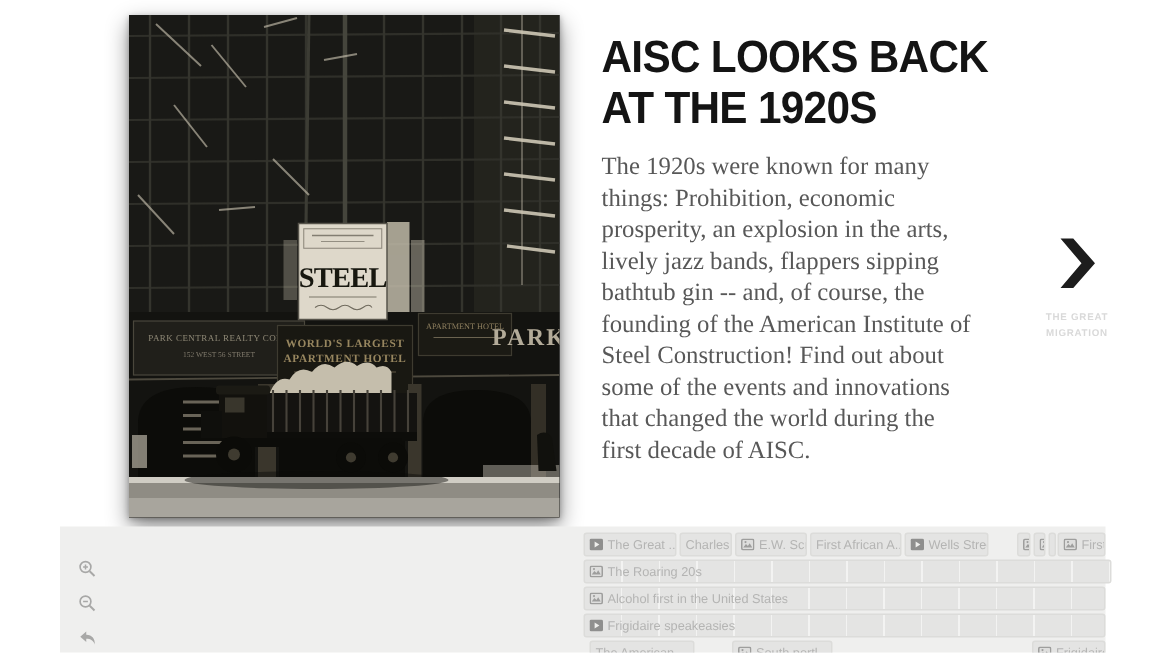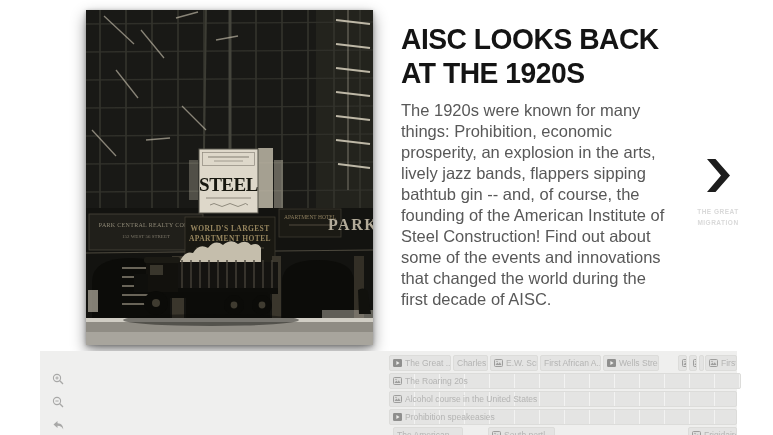--- a/index.html
+++ b/index.html
@@ -15,21 +15,21 @@
   }
   .photo-wrap svg{display:block;width:100%;height:100%;}
   
   .slide-title{
     position:absolute;left:401px;top:22px;margin:0;
     font-size:30px;font-weight:800;line-height:34px;letter-spacing:-0.5px;
     color:#141414;white-space:pre-line;transform:scaleX(.94);transform-origin:left top;
   }
   .slide-body{
     position:absolute;left:401px;top:100px;width:300px;margin:0;
-    font-family:Liberation Sans, sans-serif;
+    font-family:Liberation Serif, serif;
     font-size:16.5px;line-height:21px;color:#585858;white-space:pre-line;
   }
   
   .next-nav{position:absolute;left:689px;top:158px;width:58px;text-align:center;cursor:pointer;}
   .next-nav svg{display:block;margin:0 auto;}
   .next-label{
     margin-top:13px;font-size:6.5px;font-weight:bold;color:#d9d9d9;
     letter-spacing:.5px;line-height:1.7;white-space:pre-line;
   }
   
@@ -305,30 +305,30 @@
           <span class="tl-label">The Roaring 20s</span>
         </div>
       </div>
       <div class="tl-row" style="top: 40px;">
         <div class="tl-item tl-span" style="left: 0px; width: 348px;">
           <svg width="9" height="8" viewBox="0 0 9 8">
             <rect x="0.5" y="0.5" width="8" height="7" rx="1" fill="#dededd" stroke="#9e9e9d"></rect>
             <path d="M1.5 6 L3.3 3.6 L4.6 5 L5.8 3.2 L7.5 6 Z" fill="#9e9e9d"></path>
             <circle cx="3" cy="2.4" r="0.7" fill="#9e9e9d"></circle>
           </svg>
-          <span class="tl-label">Alcohol course in the United States</span>
+          <span class="tl-label">Alcohol first in the United States</span>
         </div>
       </div>
       <div class="tl-row" style="top: 58px;">
         <div class="tl-item tl-span" style="left: 0px; width: 348px;">
           <svg width="9" height="8" viewBox="0 0 9 8">
             <rect width="9" height="8" rx="1.2" fill="#8f8f8e"></rect>
             <path d="M3.4 2 L6.6 4 L3.4 6 Z" fill="#eeeeec"></path>
           </svg>
-          <span class="tl-label">Prohibition speakeasies</span>
+          <span class="tl-label">Frigidaire speakeasies</span>
         </div>
       </div>
       <div class="tl-row" style="top: 76px;">
         <div class="tl-item" style="left: 4px; width: 70px;">
           <span class="tl-label">The American...</span>
         </div>
         <div class="tl-item" style="left: 99px; width: 67px;">
           <svg width="9" height="8" viewBox="0 0 9 8">
             <rect x="0.5" y="0.5" width="8" height="7" rx="1" fill="#dededd" stroke="#9e9e9d"></rect>
             <path d="M1.5 6 L3.3 3.6 L4.6 5 L5.8 3.2 L7.5 6 Z" fill="#9e9e9d"></path>

